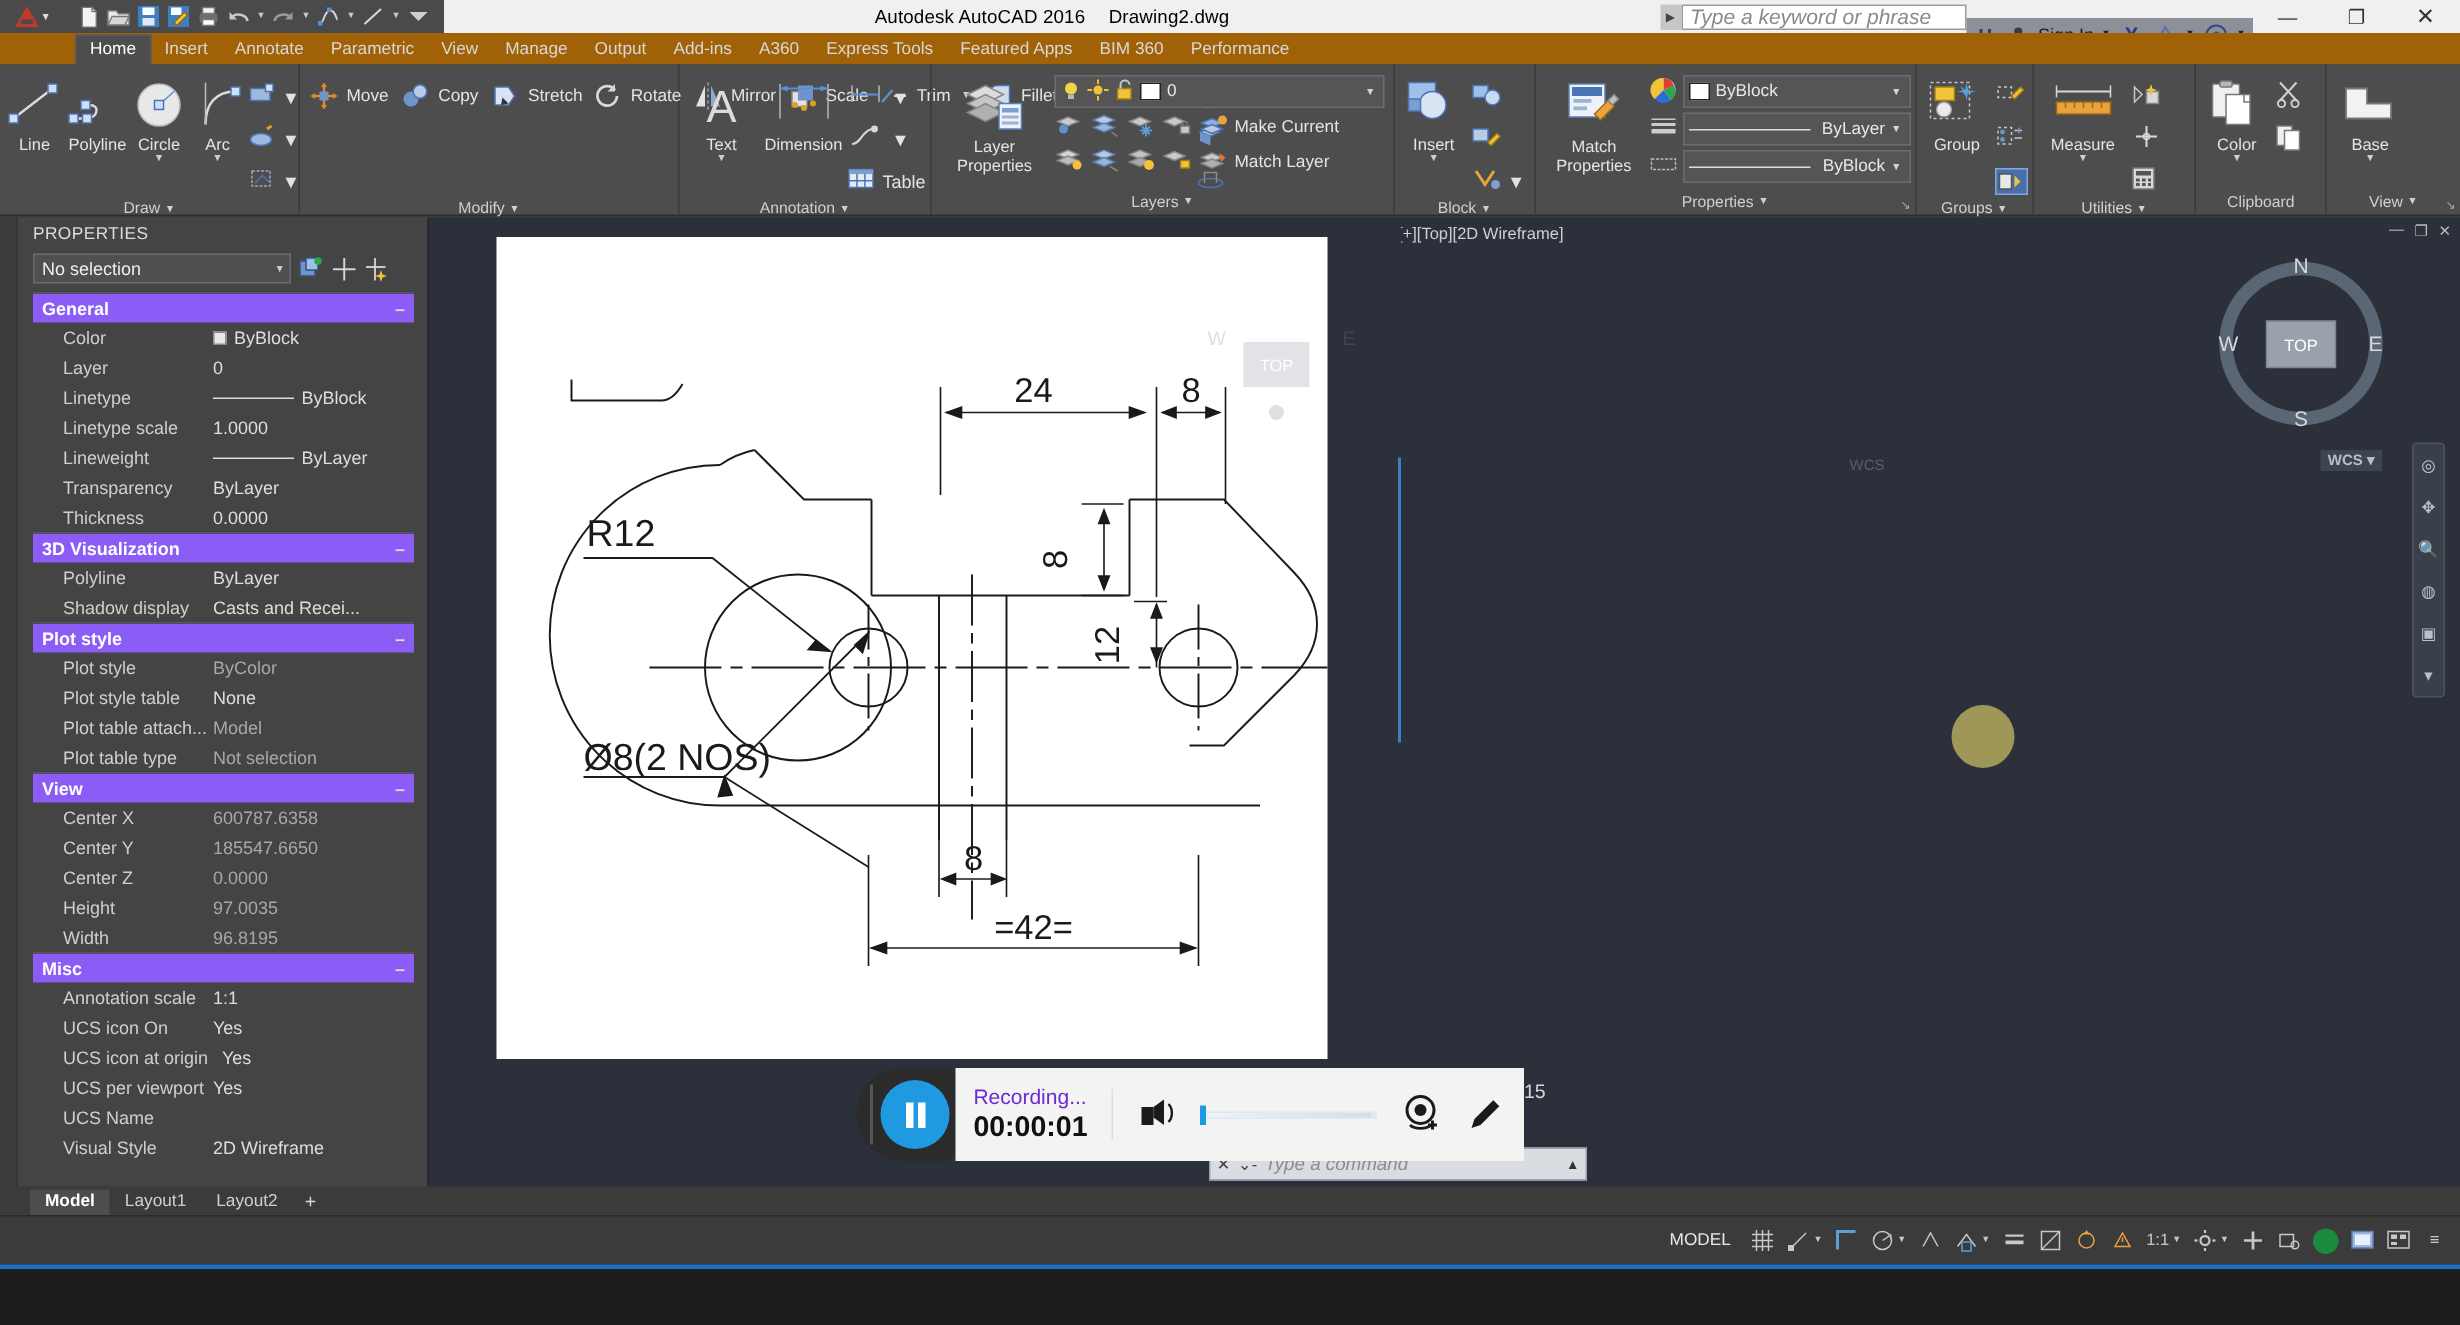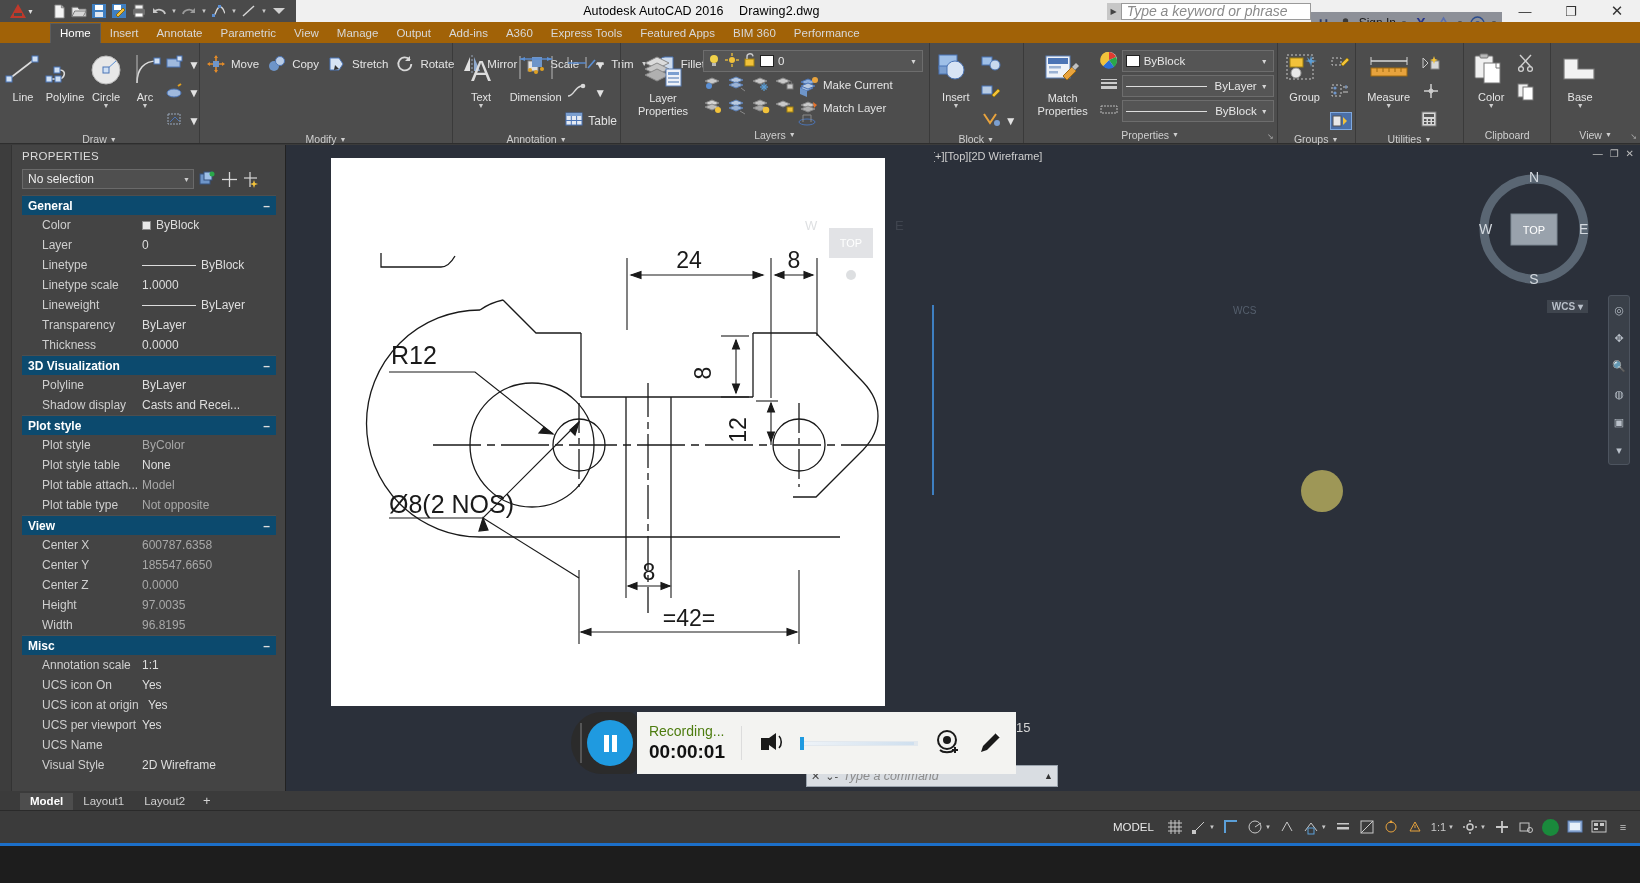--- a/index.html
+++ b/index.html
@@ -89,21 +89,21 @@
   }
   .props-grip{ position:absolute;left:0;top:0;width:12px;height:646px;background:#3d3d3d;border-right:1px solid #333;}
   .props-head{ position:absolute; left:12px; top:0; width:274px; height:22px;
      color:#dcdcdc; font-size:11.5px; display:flex;align-items:center; padding-left:10px; letter-spacing:.3px;}
   .props-sel{ position:absolute; left:22px; top:24px; display:flex; align-items:center; gap:4px;}
   .props-sel .sel{ width:172px;height:20px;background:#4f4f4f;border:1px solid #6a6a6a;
      display:flex;align-items:center;padding-left:5px;font-size:12px;color:#ededed;}
   .props-sel .sel .arrow{margin-left:auto;font-size:7px;padding-right:3px;color:#ccc;}
   .props-sel .pic{ width:18px;height:18px;display:flex;align-items:center;justify-content:center;}
   .props-list{ position:absolute; left:22px; top:50px; width:254px; }
-  .grp{ background:#0c4a6e; height:20px; display:flex;align-items:center;justify-content:space-between;
+  .grp{ background:#8b5cf6; height:20px; display:flex;align-items:center;justify-content:space-between;
      padding:0 6px; font-weight:bold; font-size:12px; color:#fff; border-top:1px solid #4e4e4e;}
   .grp .m{ font-size:12px; color:#ddd;}
   .prow{ height:20px; display:flex; align-items:center; font-size:12px; }
   .prow .k{ width:120px; padding-left:20px; color:#cfcfcf;}
   .prow .v{ flex:1; color:#dedede; display:flex;align-items:center;gap:5px;}
   .prow .v.dim{ color:#a8a8a8;}
   .prow .vsw{width:9px;height:9px;background:#e8e8e8;border:1px solid #8a8a8a;}
   .prow .vline{width:54px;height:1px;background:#ddd;}
 
   
@@ -1030,21 +1030,21 @@
     <div class="prow">
         <span class="k">Plot style table</span>
         <span class="v">None</span>
       </div>
     <div class="prow">
         <span class="k">Plot table attach...</span>
         <span class="v dim">Model</span>
       </div>
     <div class="prow">
         <span class="k">Plot table type</span>
-        <span class="v dim">Not opposite</span>
+        <span class="v dim">Not selection</span>
       </div>
 
     <div class="grp">
         <span>View</span>
         <span class="m">–</span>
       </div>
     <div class="prow">
         <span class="k">Center X</span>
         <span class="v dim">600787.6358</span>
       </div>
@@ -1267,21 +1267,21 @@
     <div style="width:2px;height:40px;background:#555;margin-right:5px;"></div>
     <div style="width:46px;height:46px;border-radius:50%;background:#1f9ae0;display:flex;align-items:center;justify-content:center;">
       <svg width="17" height="19" viewBox="0 0 17 19">
           <rect x="2" y="1" width="5" height="17" fill="#fff"></rect>
           <rect x="10" y="1" width="5" height="17" fill="#fff"></rect>
         </svg>
     </div>
   </div>
   <div style="flex:1;height:62px;background:#f3f3f1;display:flex;align-items:center;padding:0 12px;gap:16px;">
     <div style="display:flex;flex-direction:column;justify-content:center;">
-      <span style="font-size:14px;color:#4d7c0f;">Recording...</span>
+      <span style="font-size:14px;color:#6d28d9;">Recording...</span>
       <span style="font-size:19px;font-weight:bold;color:#111;margin-top:2px;">00:00:01</span>
     </div>
     <div style="width:1px;height:34px;background:#dcdcdc;"></div>
     <span><svg width="26" height="24" viewBox="0 0 26 24">
           <path d="M3 8h8v12H3z" fill="#1a1a1a"></path>
           <path d="M11 8l7-5v17l-7-5z" fill="#1a1a1a"></path>
           <path d="M21 6c3 3 3 9 0 12" fill="none" stroke="#1a1a1a" stroke-width="1.6"></path>
         </svg></span>
     <div style="width:118px;height:5px;background:#e2e8ee;position:relative;">
       <div style="position:absolute;left:0;top:-4px;width:4px;height:13px;background:#1f9ae0;"></div>

